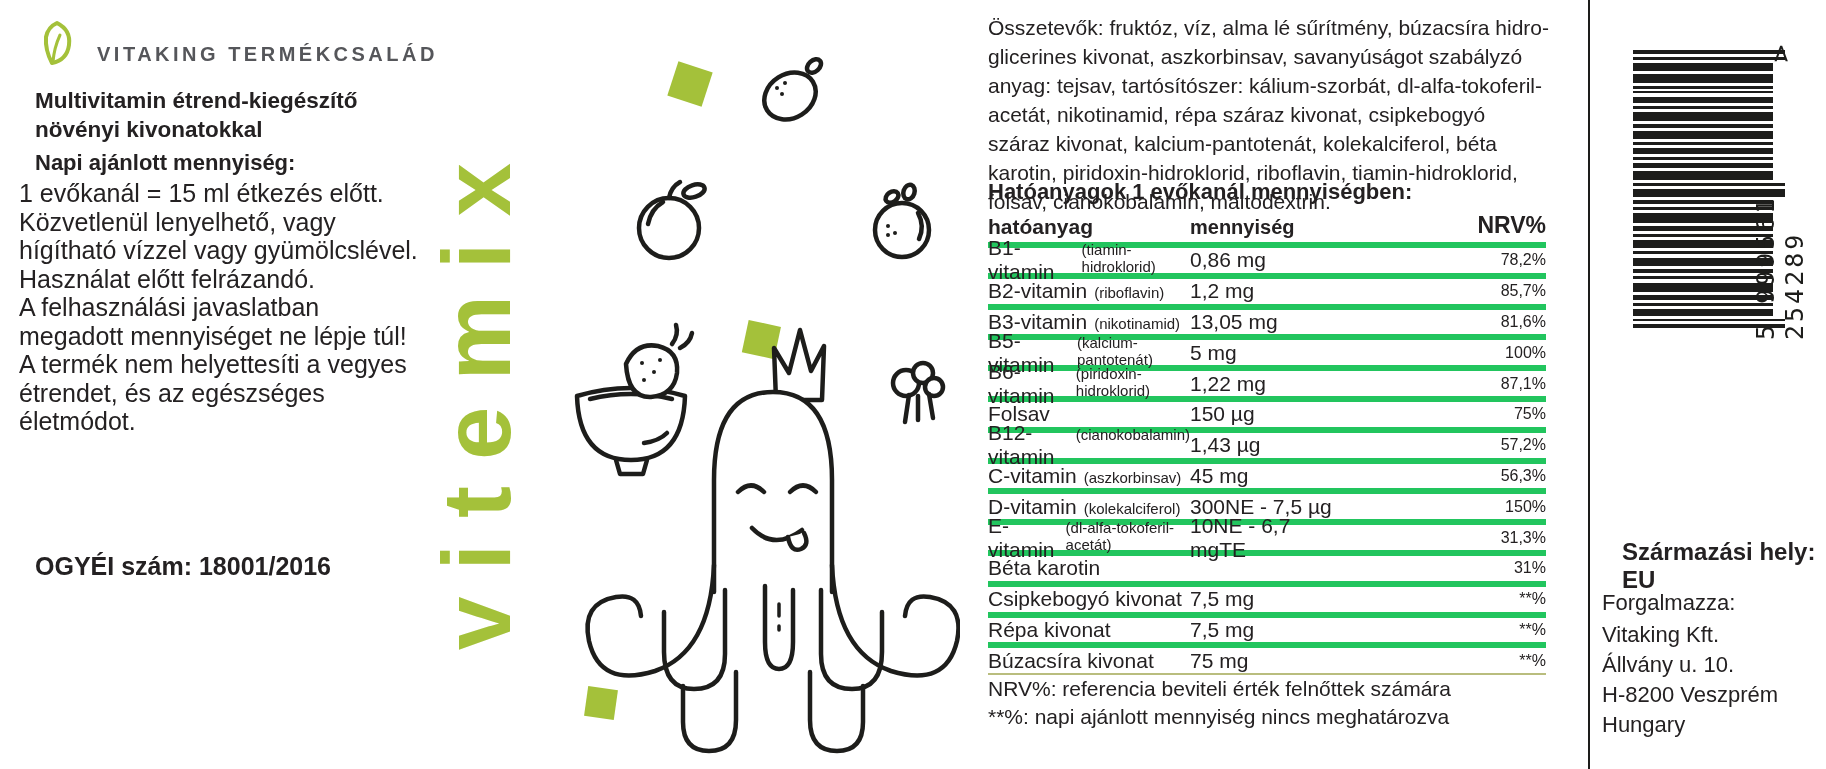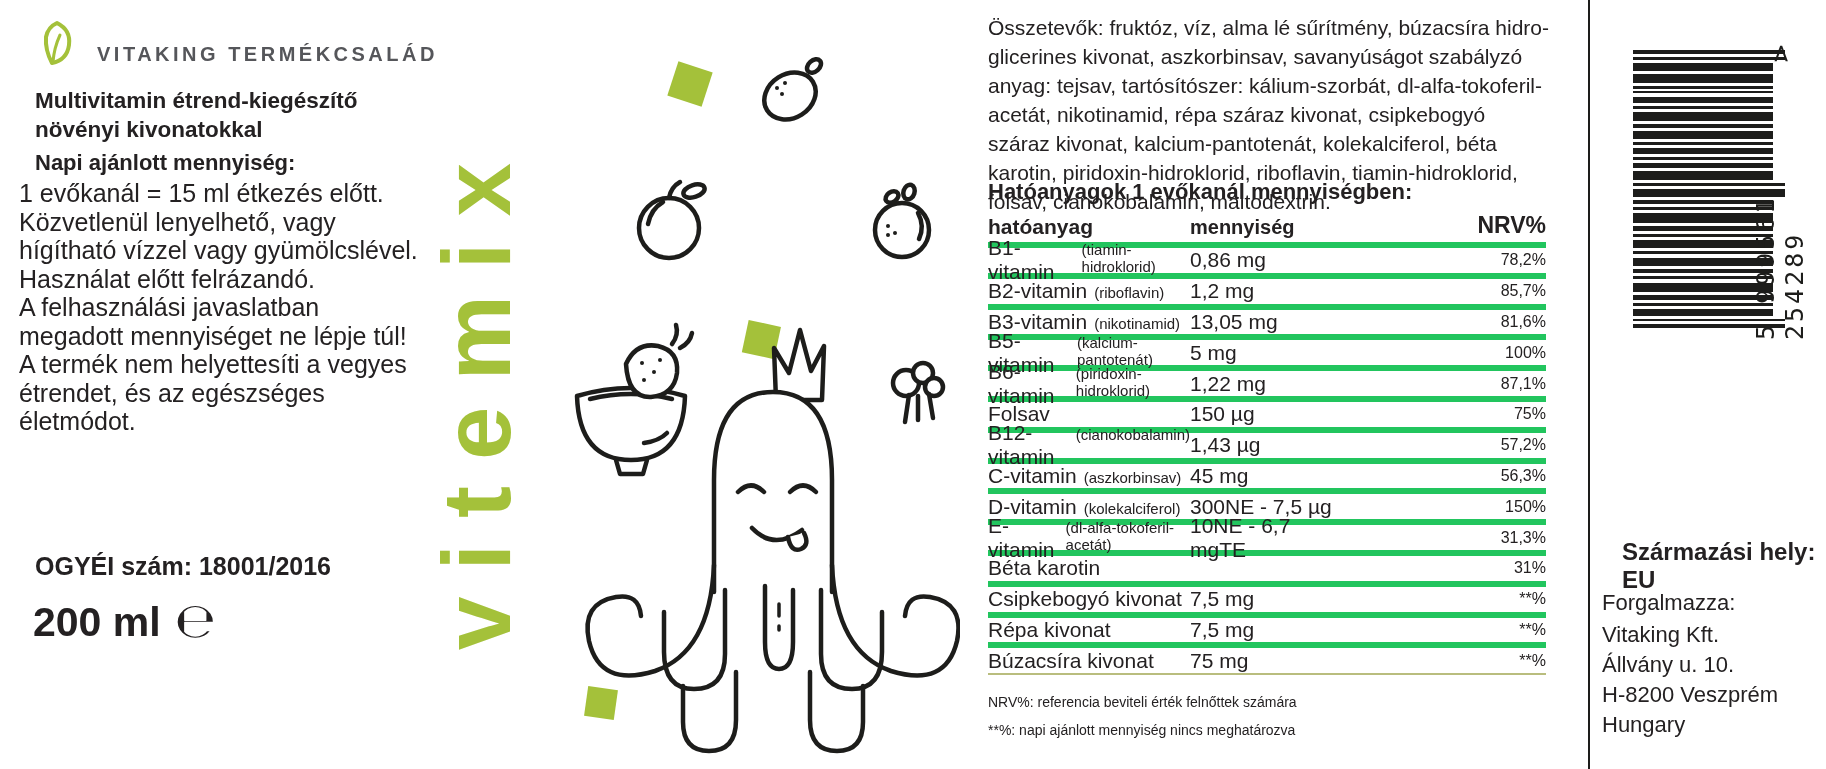--- a/index.html
+++ b/index.html
@@ -28,21 +28,21 @@
   .thead{display:flex;align-items:flex-end;height:29px;padding-bottom:3px;}
   .trow{display:flex;align-items:center;height:24.8px;border-top:6px solid #22c55e;}
   .c-name{flex:1;display:flex;align-items:baseline;}
   .nm{font-size:21px;}
   .frm{font-size:15px;font-weight:500;margin-left:7px;}
   .c-amt{width:150px;font-size:21px;}
   .c-nrv{width:206px;text-align:right;font-size:16px;}
   .h-name{font-size:21px;font-weight:700;margin-top:36px;}
   .h-amt{font-size:20px;font-weight:700;}
   .h-nrv{font-size:23px;font-weight:700;}
-  .footnotes{margin-top:14px;font-size:14px;line-height:27.5px;}
+  .footnotes{margin-top:0;font-size:21px;line-height:27.5px;}
   
   .divider{left:1588px;top:0;width:2px;height:769px;background:#1d1d1b;}
   .origin{left:1602px;top:538px;font-size:24px;font-weight:700;margin-left:20px;}
   .distributor-heading{left:1602px;top:590px;font-size:22px;font-weight:400;}
   .dist-lines{left:1602px;top:620px;font-size:22px;line-height:30px;}
   .barcode-digits-box{left:1756px;top:40px;width:48px;height:300px;}
   .barcode-digits-inner{width:300px;height:48px;transform-origin:0 0;transform:rotate(-90deg) translateX(-300px);
      display:flex;align-items:center;font-family:"DejaVu Sans Mono",monospace;font-size:25px;letter-spacing:3px;color:#1d1d1b;}
   .bc-suffix{margin-left:10px;font-family:"DejaVu Sans",sans-serif;}
   svg{display:block;}
@@ -63,24 +63,20 @@
   <div class="abs product-title">Multivitamin étrend-kiegészítő növényi kivonatokkal</div>
   <div class="abs dosage-heading">Napi ajánlott mennyiség:</div>
   <div class="abs dosage-body">
     <div>1 evőkanál = 15 ml étkezés előtt.</div>
     <div>Közvetlenül lenyelhető, vagy hígítható vízzel vagy gyümölcslével.</div>
     <div>Használat előtt felrázandó.</div>
     <div>A felhasználási javaslatban megadott mennyiséget ne lépje túl!</div>
     <div>A termék nem helyettesíti a vegyes étrendet, és az egészséges életmódot.</div>
   </div>
   <div class="abs ogyei">OGYÉI szám: 18001/2016</div>
-  <div class="abs volume">
-    <span>200 ml</span>
-    <span class="esign">℮</span>
-  </div>
 
   <div class="abs wordmark-box">
     <div class="wordmark-inner">vitemix</div>
   </div>
 
   <svg class="abs" style="left:420px;top:30px;" width="540" height="739" viewBox="0 0 540 739">
     <g fill="#a4c13a" stroke="none">
       <rect x="252" y="36" width="36" height="36" transform="rotate(18 270 54)"></rect>
       <rect x="325" y="293" width="33" height="33" transform="rotate(12 341 309)"></rect>
       <rect x="166" y="658" width="30" height="30" transform="rotate(8 181 673)"></rect>

